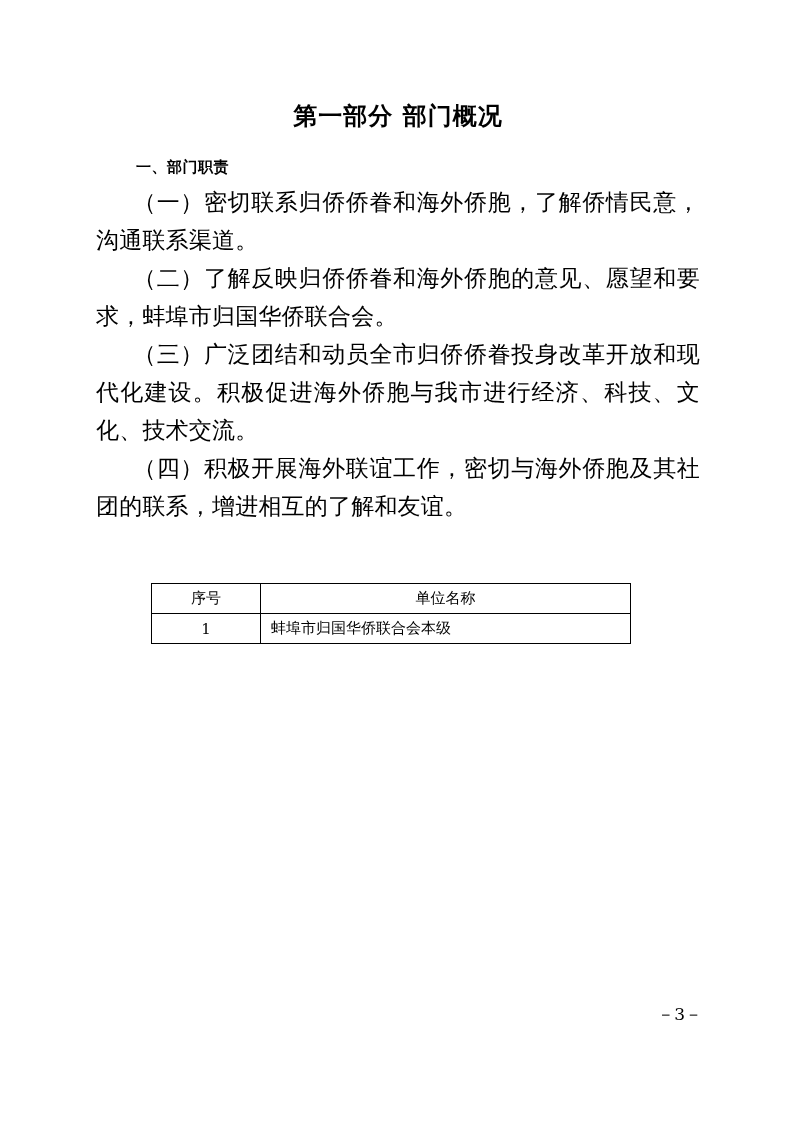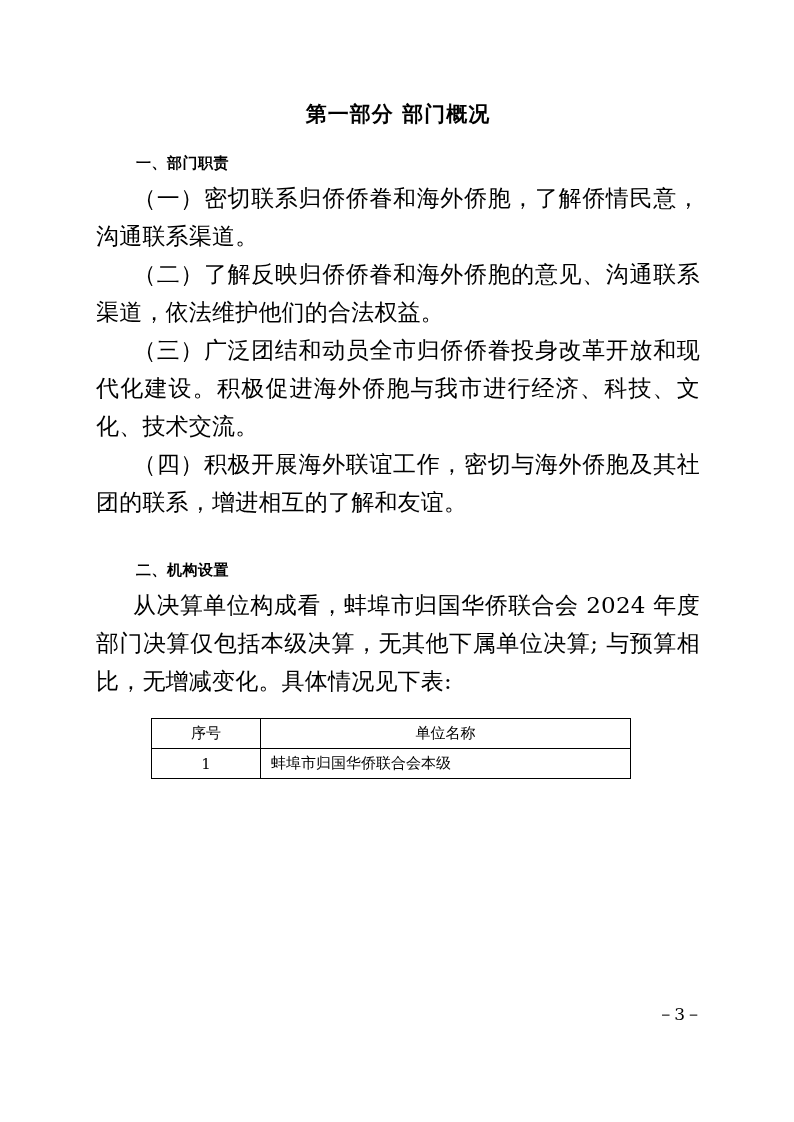--- a/index.html
+++ b/index.html
@@ -18,21 +18,21 @@
     overflow: hidden;
   }
   .content {
     position: absolute;
     left: 96px;
     top: 100px;
     width: 604px;
   }
   .part-title {
     text-align: center;
-    font-size: 21px;
+    font-size: 24px;
     font-weight: bold;
     letter-spacing: 1px;
     margin: 0 0 26px 0;
     font-family: "DejaVu Sans", "Liberation Sans", sans-serif;
   }
   .section-heading {
     font-size: 15px;
     font-weight: bold;
     margin: 0 0 6px 0;
     text-indent: 40px;
@@ -86,31 +86,27 @@
 <body>
 
 <div class="page">
   <div class="content">
 
     <div class="part-title">第一部分  部门概况</div>
 
     <div class="section">
       <div class="section-heading">一、部门职责</div>
       <p class="para">（一）密切联系归侨侨眷和海外侨胞，了解侨情民意，沟通联系渠道。</p>
-      <p class="para">（二）了解反映归侨侨眷和海外侨胞的意见、沟通联系渠道，依法维护他们的合法权益。</p>
+      <p class="para">（二）了解反映归侨侨眷和海外侨胞的意见、愿望和要求，蚌埠市归国华侨联合会。</p>
       <p class="para">（三）广泛团结和动员全市归侨侨眷投身改革开放和现代化建设。积极促进海外侨胞与我市进行经济、科技、文化、技术交流。</p>
       <p class="para">（四）积极开展海外联谊工作，密切与海外侨胞及其社团的联系，增进相互的了解和友谊。</p>
     </div>
 
     <div class="gap-large"></div>
 
-    <div class="section">
-      <div class="section-heading">二、机构设置</div>
-      <p class="para">从决算单位构成看，蚌埠市归国华侨联合会 2024 年度部门决算仅包括本级决算，无其他下属单位决算; 与预算相比，无增减变化。具体情况见下表:</p>
-    </div>
 
     <table class="unit-table">
       <thead>
         <tr>
           <th class="col-no">序号</th>
           <th class="col-name">单位名称</th>
         </tr>
       </thead>
       <tbody>
         <tr>

